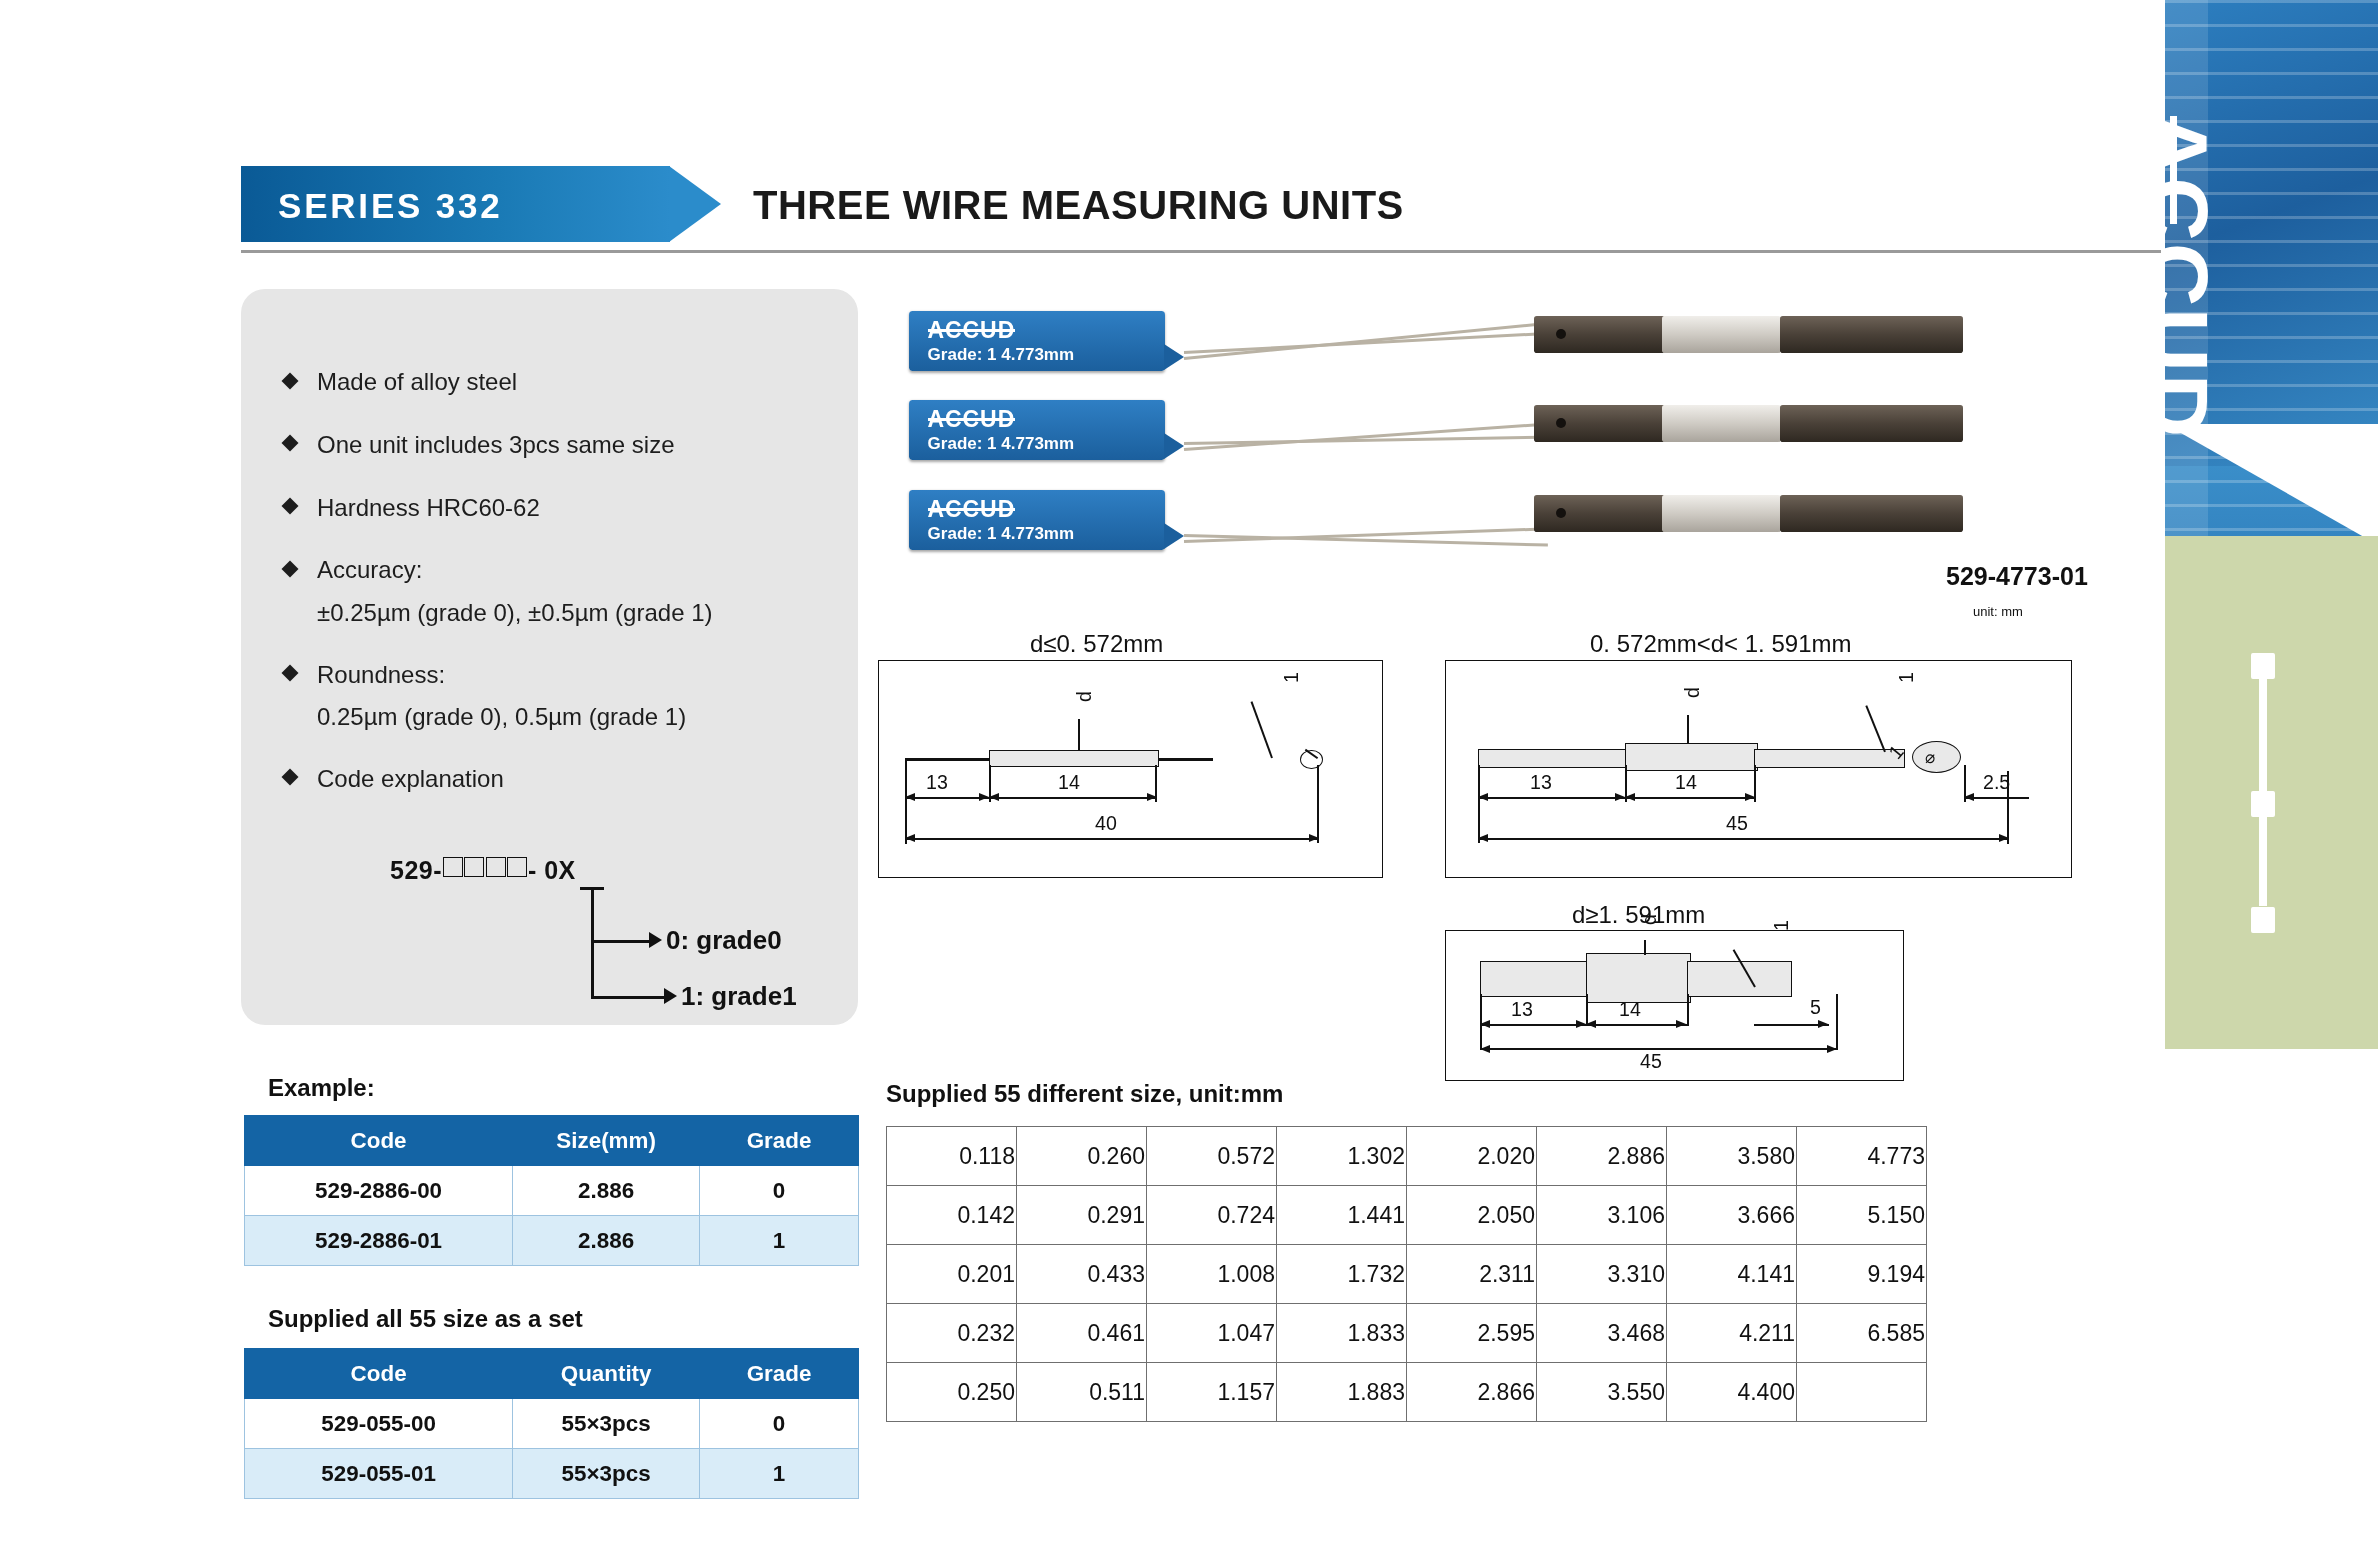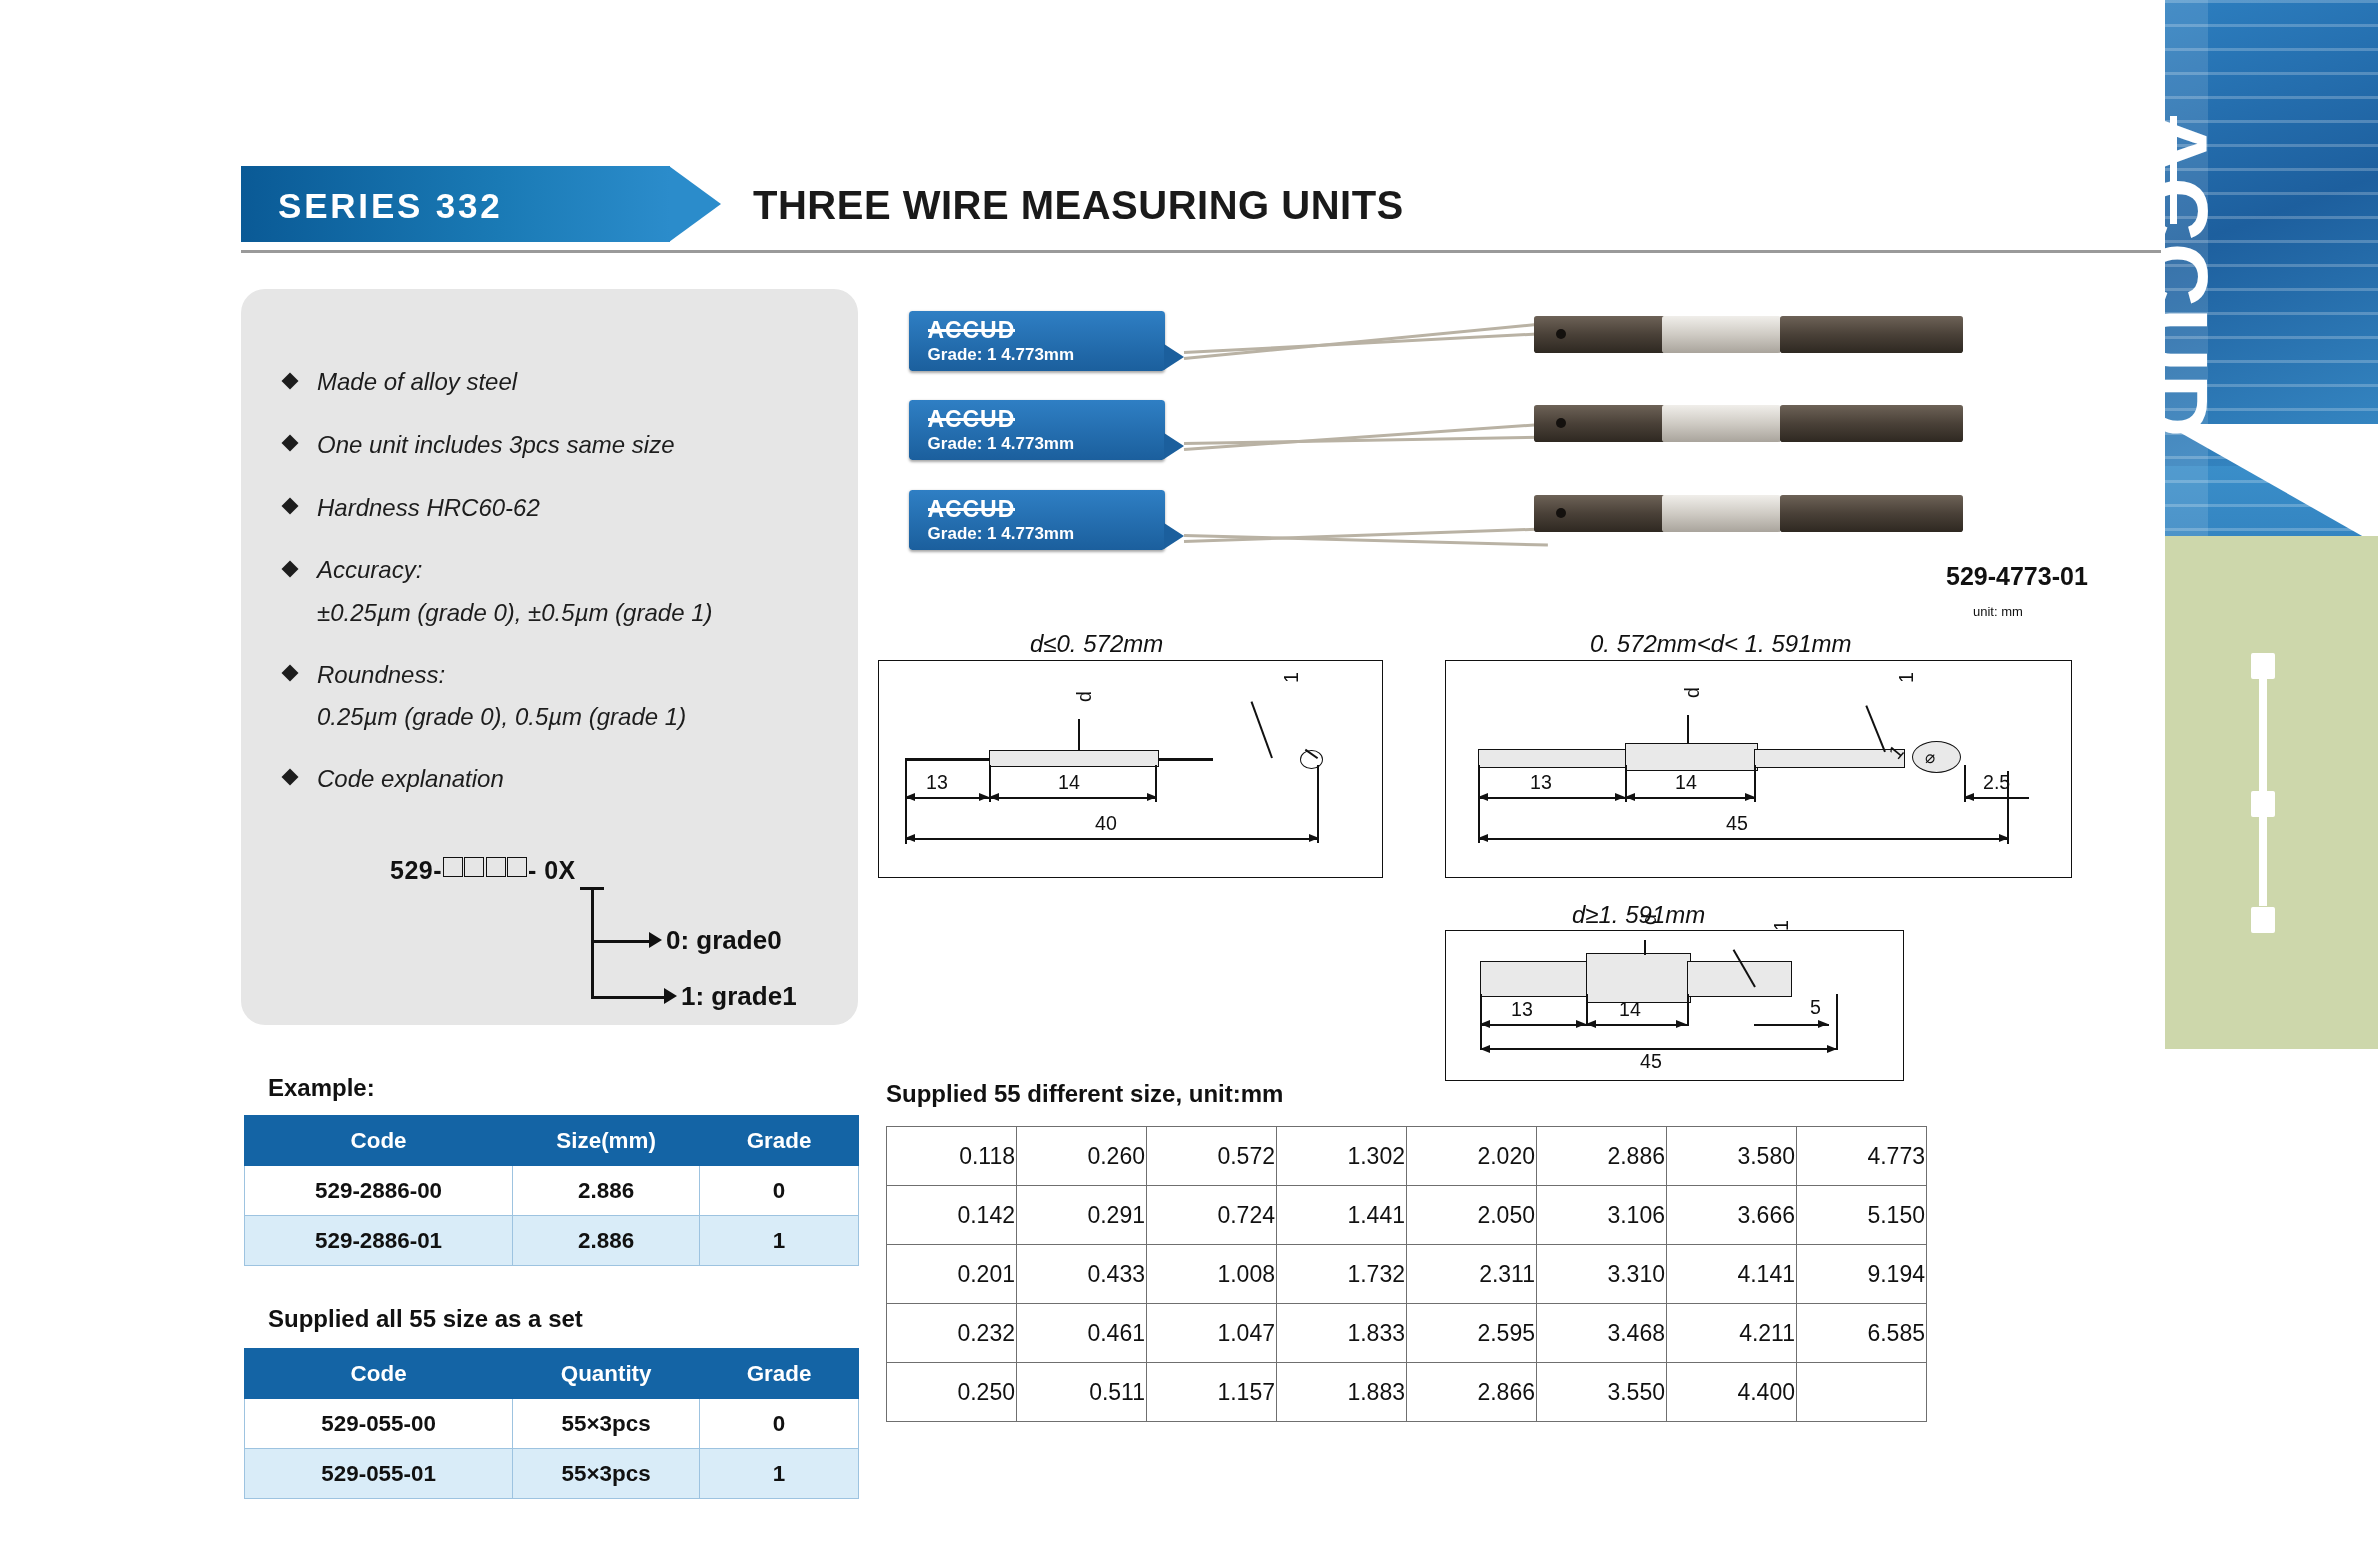--- a/index.html
+++ b/index.html
@@ -168,21 +168,20 @@
     width: 617px;
     height: 736px;
     background: #e6e6e6;
     border-radius: 24px;
   }
   .feature-list {
     position: absolute;
     left: 278px;
     top: 368px;
     width: 559px;
-    font-style: italic;
   }
   .feat {
     position: relative;
     font-size: 24px;
     color: #1d1d1d;
     margin-bottom: 34px;
     padding-left: 39px;
     line-height: 1.2;
   }
   .feat .dia {
@@ -351,21 +350,20 @@
     font-size: 13px;
     color: #111;
   }
 
   
   .draw-title {
     position: absolute;
     font-size: 24px;
     color: #111;
     white-space: nowrap;
-    font-style: italic;
   }
   .draw-box {
     position: absolute;
     border: 1.9px solid #111;
     background: #fff;
   }
   .dline { position: absolute; background: #111; }
   .dtxt {
     position: absolute;
     font-size: 19.6px;

